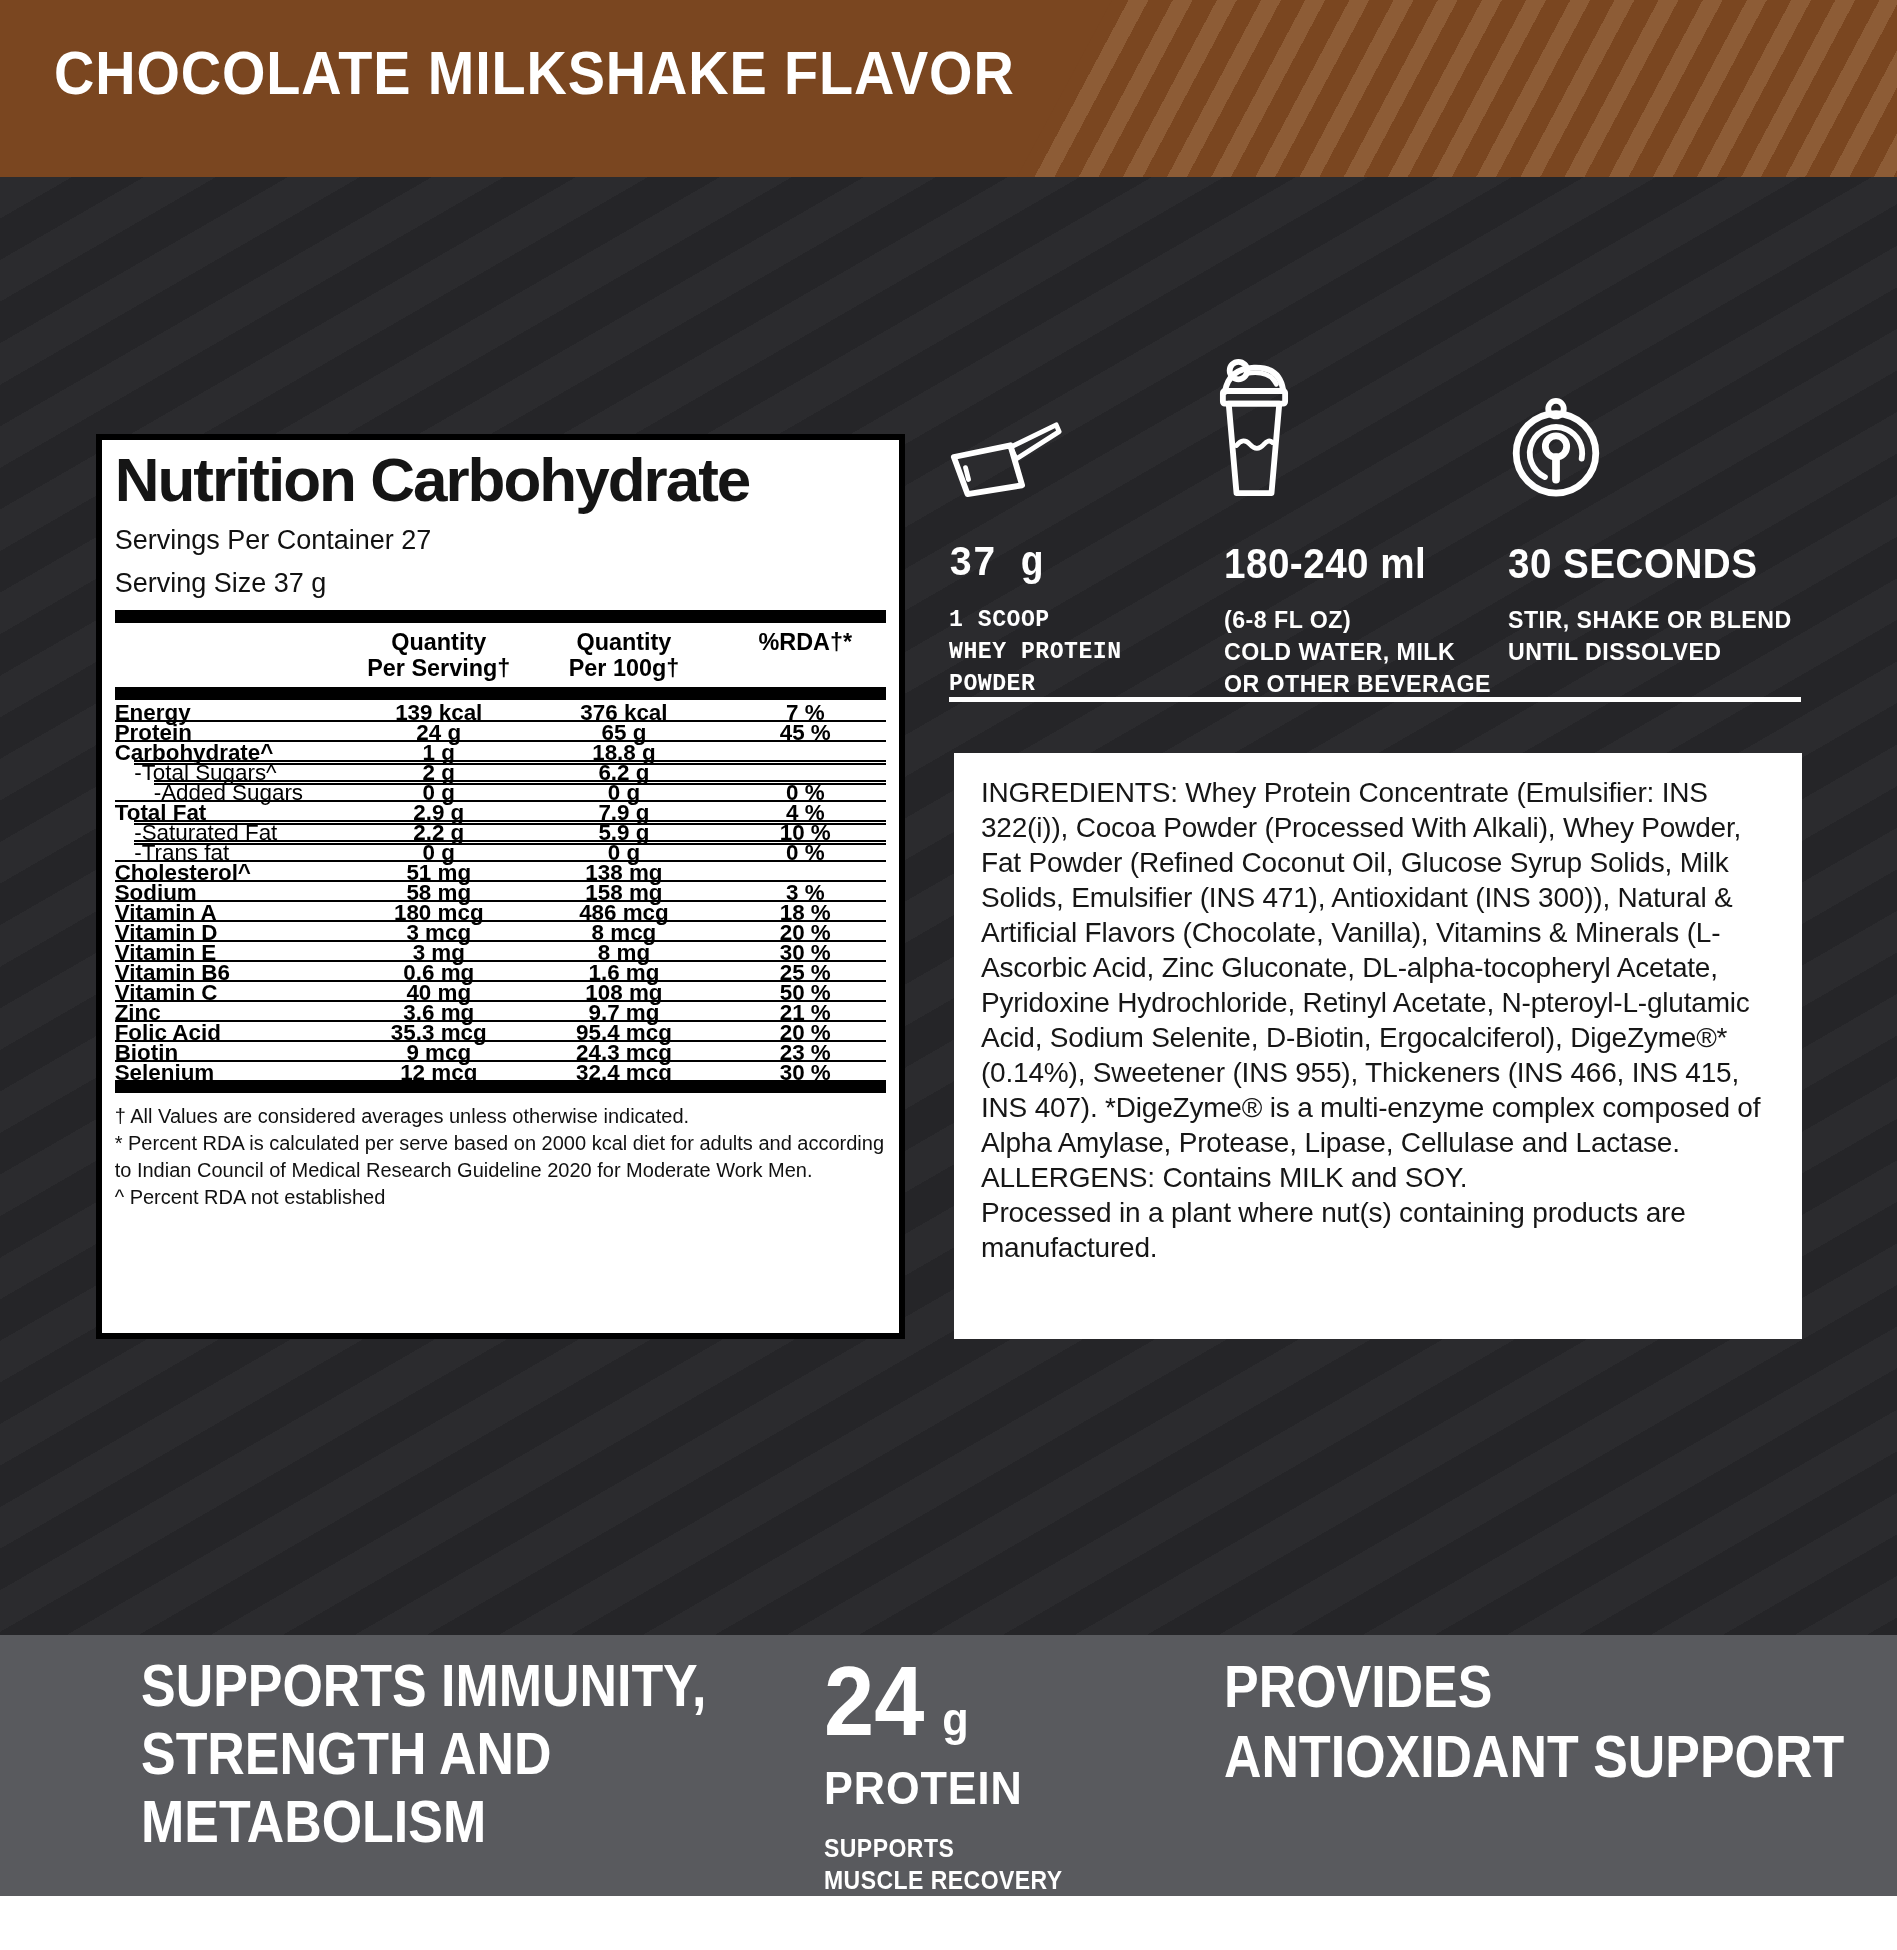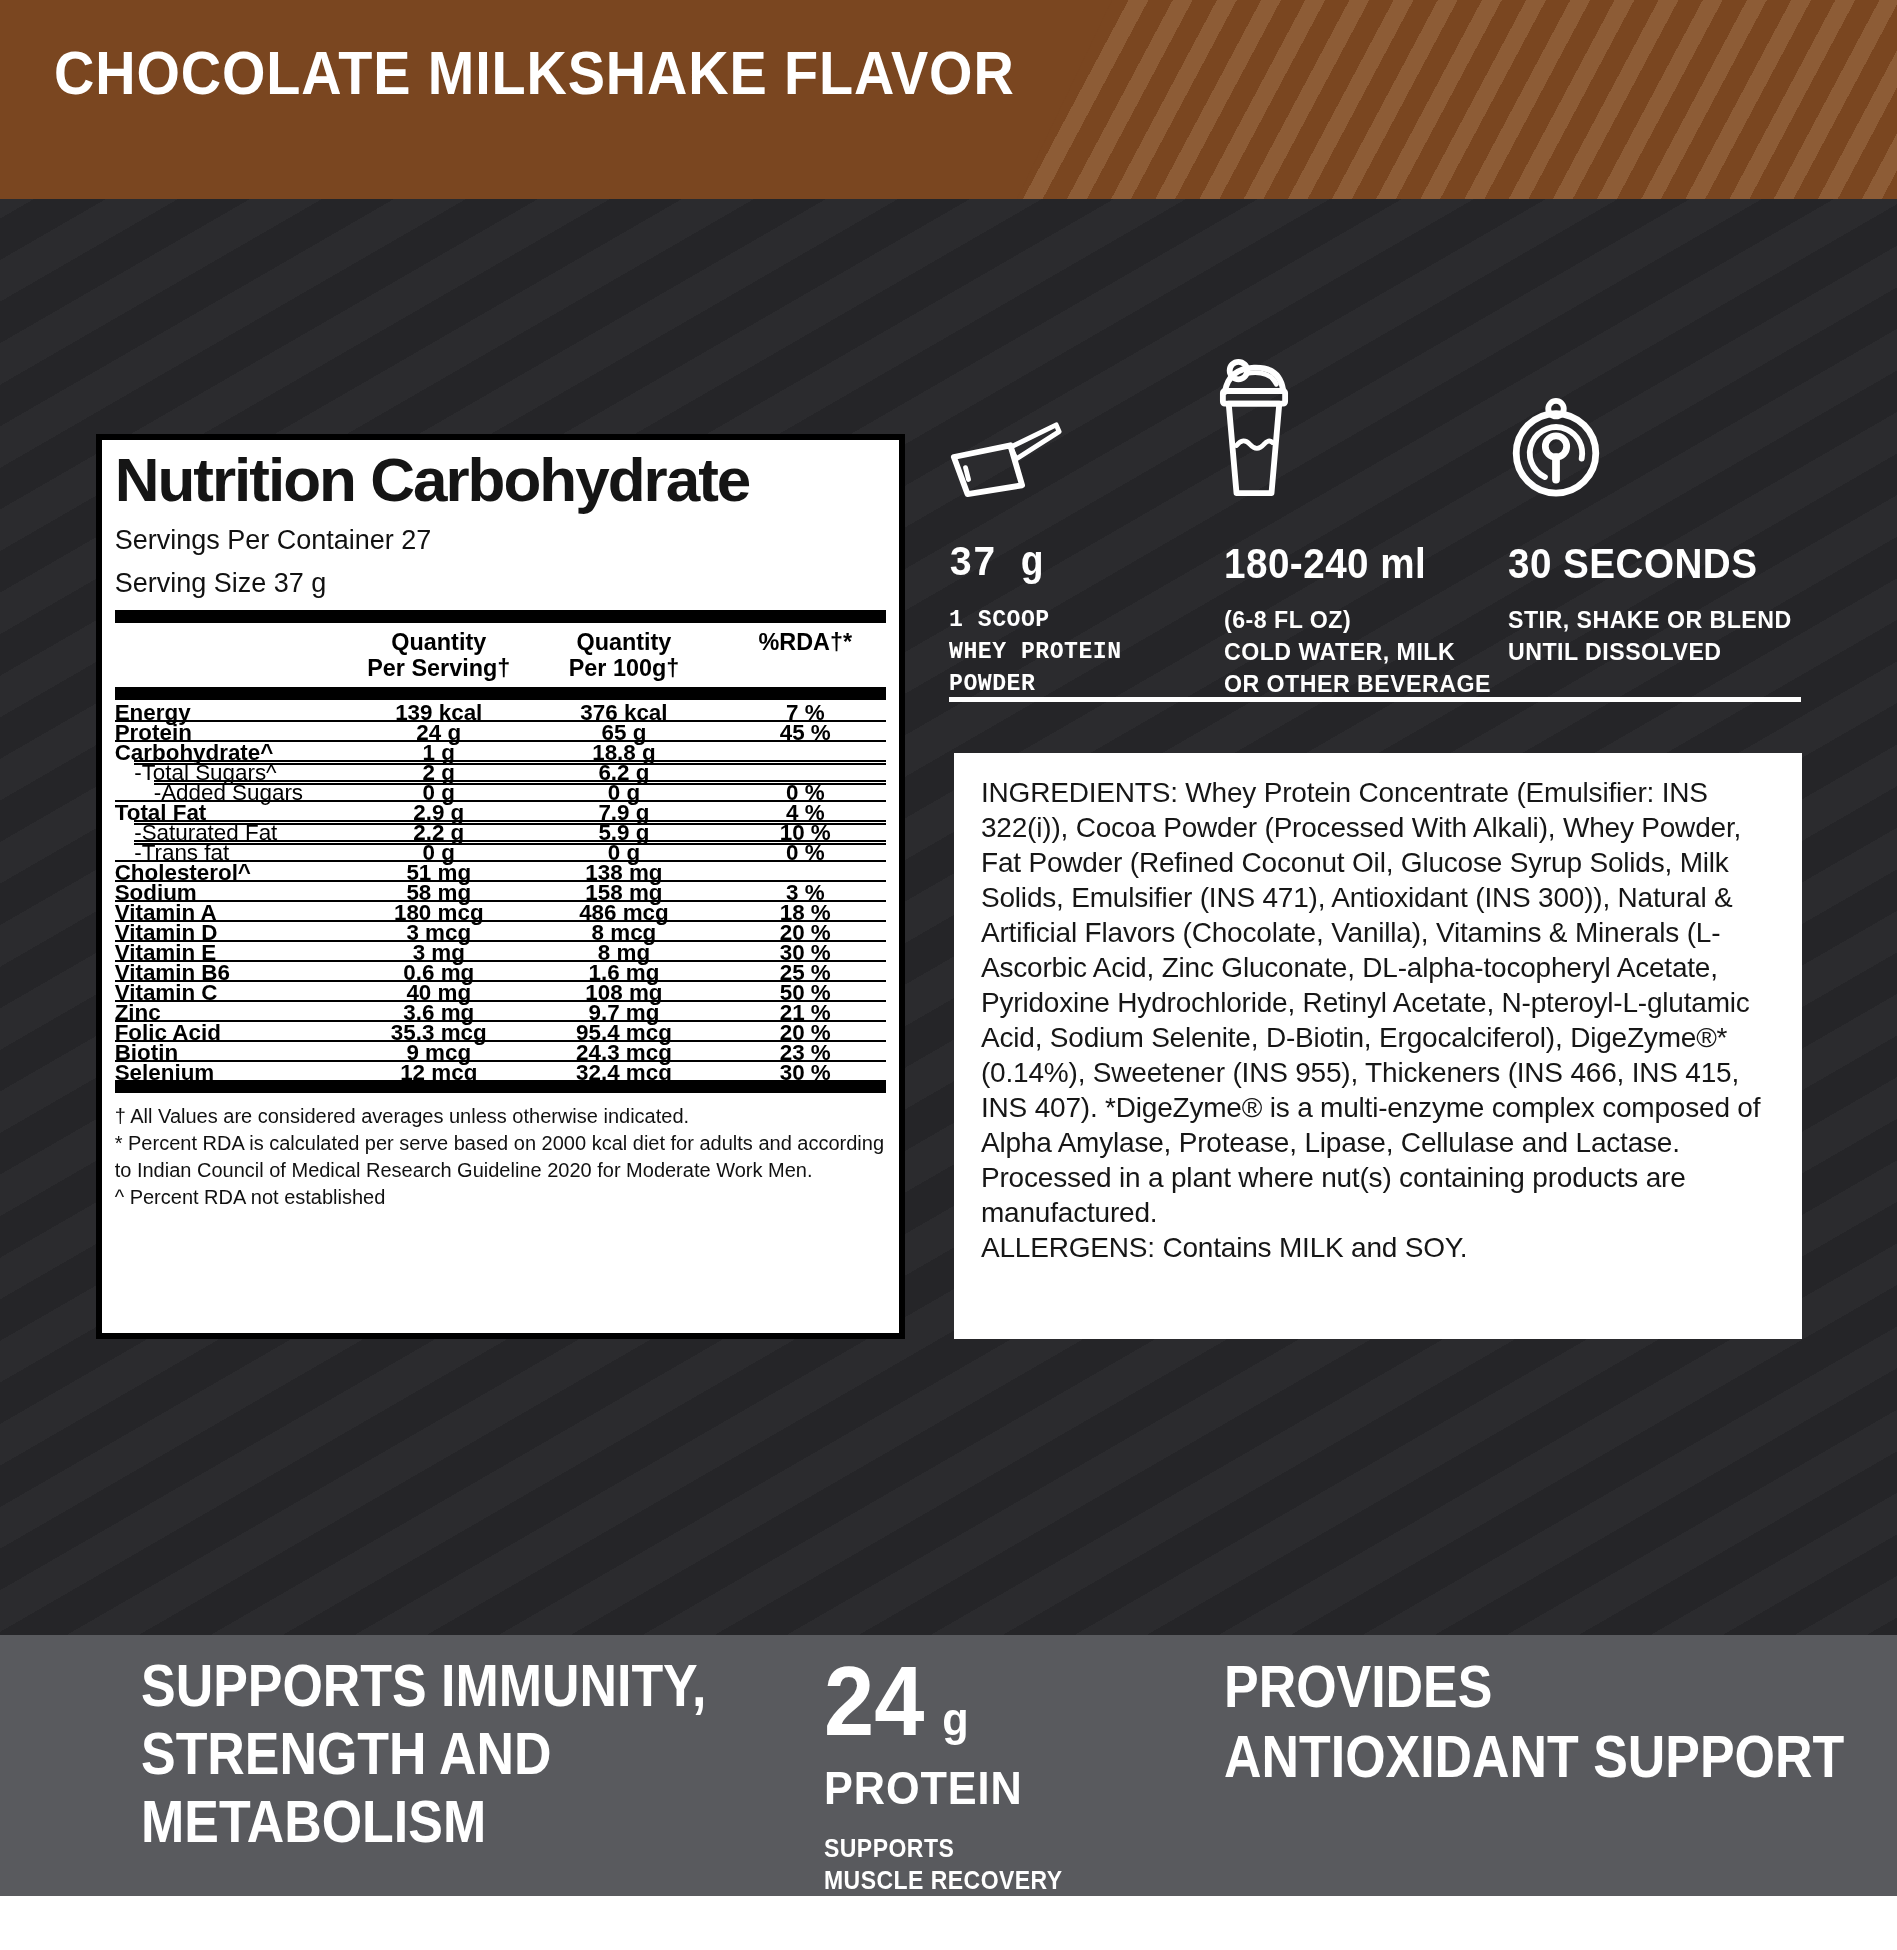--- a/index.html
+++ b/index.html
@@ -5,21 +5,21 @@
   html,body{margin:0;padding:0;background:#111;}
   .root{
     position:relative;width:1898px;height:1950px;overflow:hidden;
     font-family:"Liberation Sans",sans-serif;background:#29292c;
   }
   
   .dark-area{
     position:absolute;left:0;top:177px;width:1898px;height:1458px;
     background:repeating-linear-gradient(150deg,#2b2b2e 0 36px,#252528 36px 72px);
   }
-  .banner{position:absolute;left:0;top:0;width:1898px;height:199px;background:#7a4620;overflow:hidden;}
+  .banner{position:absolute;left:0;top:0;width:1898px;height:177px;background:#7a4620;overflow:hidden;}
   .banner-stripes{position:absolute;inset:0;background:repeating-linear-gradient(118deg,transparent 0 21.5px,#8d5c36 21.5px 39px);}
   .banner-solid{position:absolute;inset:0;background:#7a4620;clip-path:polygon(0 0,1112px 0,1017px 100%,0 100%);}
   .banner-title{
     position:absolute;left:54px;top:37px;margin:0;color:#fff;
     font-size:62px;font-weight:700;letter-spacing:1px;white-space:nowrap;
     transform:scaleX(0.9);transform-origin:left center;
   }
   .gray-band{position:absolute;left:0;top:1635px;width:1898px;height:261px;background:#595a5e;}
   .white-footer{position:absolute;left:0;top:1896px;width:1898px;height:55px;background:#ffffff;}
 
@@ -296,22 +296,22 @@
     <div class="dir-lines">
       <div>STIR, SHAKE OR BLEND</div>
       <div>UNTIL DISSOLVED</div>
     </div>
   </div>
 
   <div class="dir-sep"></div>
 
   <div class="ingredients-box">
     <p><span class="ing-bold">INGREDIENTS:</span><span> Whey Protein Concentrate (Emulsifier: INS 322(i)), Cocoa Powder (Processed With Alkali), Whey Powder, Fat Powder (Refined Coconut Oil, Glucose Syrup Solids, Milk Solids, Emulsifier (INS 471), Antioxidant (INS 300)), Natural &amp; Artificial Flavors (Chocolate, Vanilla), Vitamins &amp; Minerals (L-Ascorbic Acid, Zinc Gluconate, DL-alpha-tocopheryl Acetate, Pyridoxine Hydrochloride, Retinyl Acetate, N-pteroyl-L-glutamic Acid, Sodium Selenite, D-Biotin, Ergocalciferol), DigeZyme®* (0.14%), Sweetener (INS 955), Thickeners (INS 466, INS 415, INS 407). *DigeZyme® is a multi-enzyme complex composed of Alpha Amylase, Protease, Lipase, Cellulase and Lactase.</span></p>
+    <p><span class="ing-bold">ALLERGENS</span><span>: Contains MILK and SOY.</span></p>
     <p>Processed in a plant where nut(s) containing products are manufactured.</p>
-    <p><span class="ing-bold">ALLERGENS</span><span>: Contains MILK and SOY.</span></p>
   </div>
 
   <div class="gray-band"></div>
 
   <div class="benefit benefit-left">
     <div>SUPPORTS IMMUNITY,</div>
     <div>STRENGTH AND</div>
     <div>METABOLISM</div>
   </div>
 

